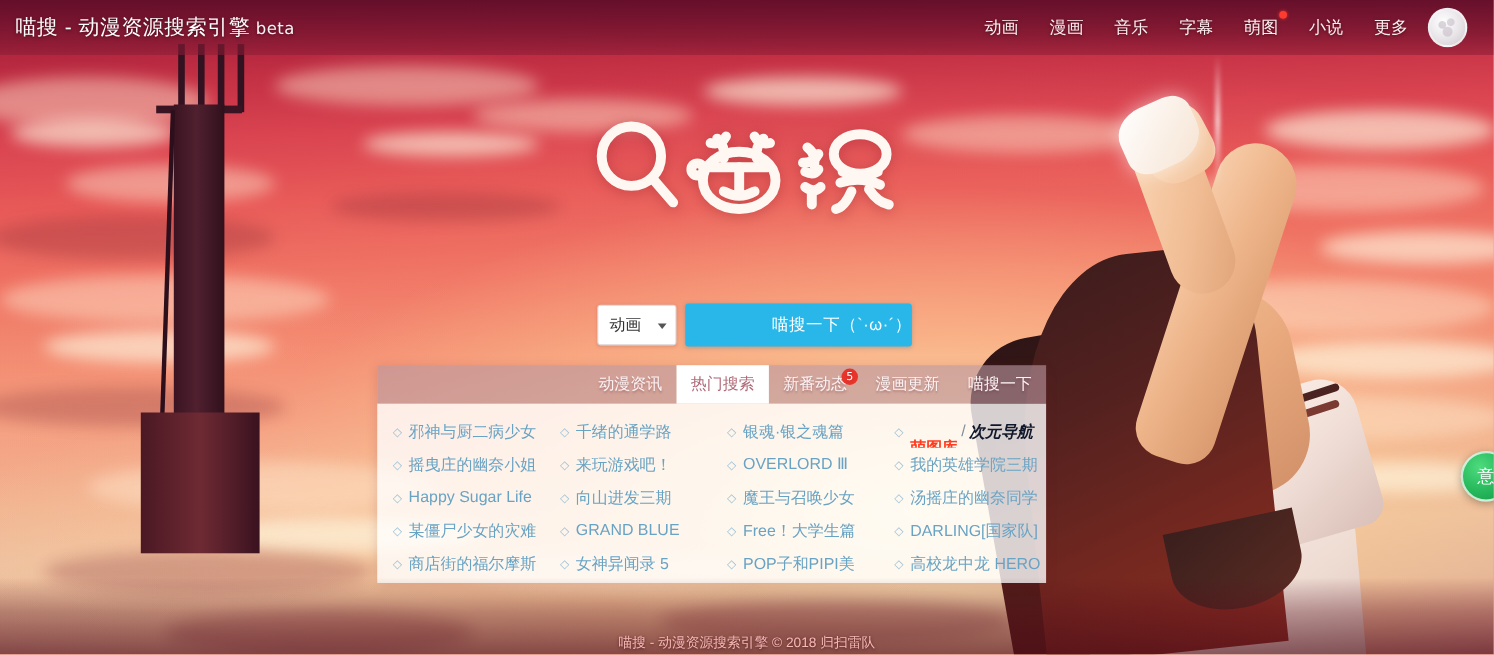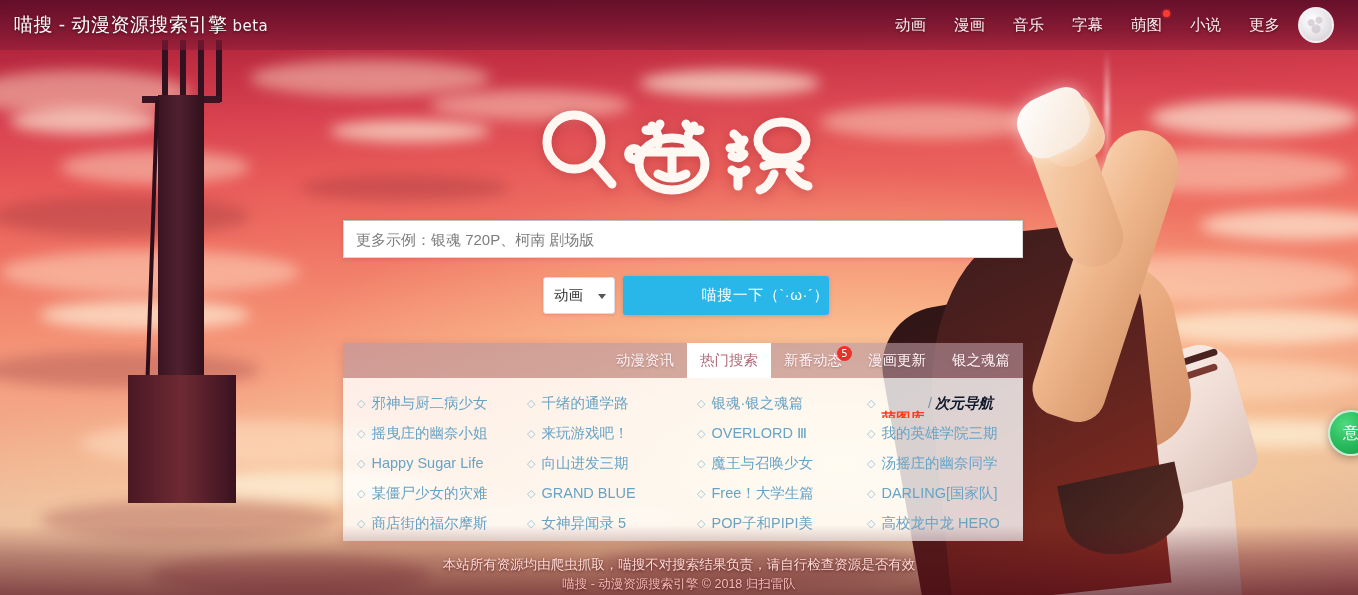--- a/index.html
+++ b/index.html
@@ -268,22 +268,22 @@
     color: #ffffff; font-size: 15px;
     cursor: pointer;
     letter-spacing: .5px;
     box-shadow: 0 1px 4px rgba(30,120,160,.3);
     font-family: "Liberation Sans", sans-serif;
     text-align: right;
   }
 
   
   .panel {
-    position: absolute; left: 343px; top: 343px;
-    width: 680px; height: 198px;
+    position: absolute; left: 343px; top: 332px;
+    width: 608px; height: 198px;
     z-index: 25;
     box-shadow: 0 2px 10px rgba(120,30,40,.18);
   }
   .tabs {
     display: flex; justify-content: flex-end; align-items: stretch;
     height: 35px;
     background: rgba(186,150,160,0.62);
   }
   .tab {
     position: relative;
@@ -476,23 +476,20 @@
         <path d="M204 72 v10"></path>
         <ellipse cx="248" cy="36" rx="24" ry="18"></ellipse>
         <path d="M232 52 q16 8 32 0"></path>
         <path d="M230 62 q18 -6 36 2"></path>
         <path d="M240 70 q-6 14 -14 16"></path>
         <path d="M256 68 q8 12 18 14"></path>
       </g>
     </svg>
   </div>
 
-  <div class="search-wrap">
-    <input class="search-input" type="text" placeholder="更多示例：银魂 720P、柯南 剧场版" style="">
-  </div>
 
   <div class="controls">
     <div class="sel">
       <span>动画</span>
       <span class="caret"></span>
     </div>
     <button class="btn-search">喵搜一下（`·ω·´）</button>
   </div>
 
   <div class="panel">
@@ -504,21 +501,21 @@
         <span>热门搜索</span>
       </div>
       <div class="tab">
         <span>新番动态</span>
         <span class="badge">5</span>
       </div>
       <div class="tab">
         <span>漫画更新</span>
       </div>
       <div class="tab">
-        <span>银之魂篇</span>
+        <span>喵搜一下</span>
       </div>
     </div>
 
     <div class="panel-body">
 
       <div class="cell">
           <span class="dia">◇</span>
           <a href="#">邪神与厨二病少女</a>
         </div>
       <div class="cell">
@@ -606,17 +603,16 @@
     </div>
   </div>
 
   <div class="fab">
     <span>意</span>
   </div>
 
   <div class="footer-scrim"></div>
 
   <div class="footer">
-    <div class="l1">本站所有资源均由爬虫抓取，喵搜不对搜索结果负责，请自行检查资源是否有效</div>
     <div class="l2">喵搜 - 动漫资源搜索引擎 © 2018 归扫雷队</div>
   </div>
 
 </div>
 
 </body></html>

